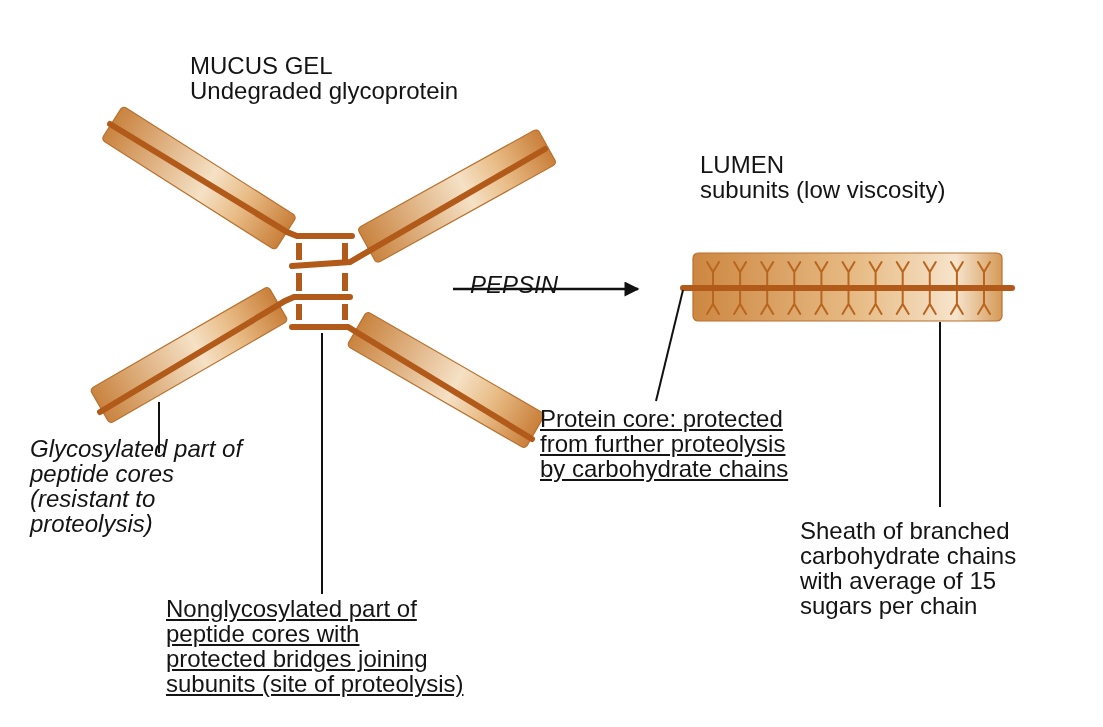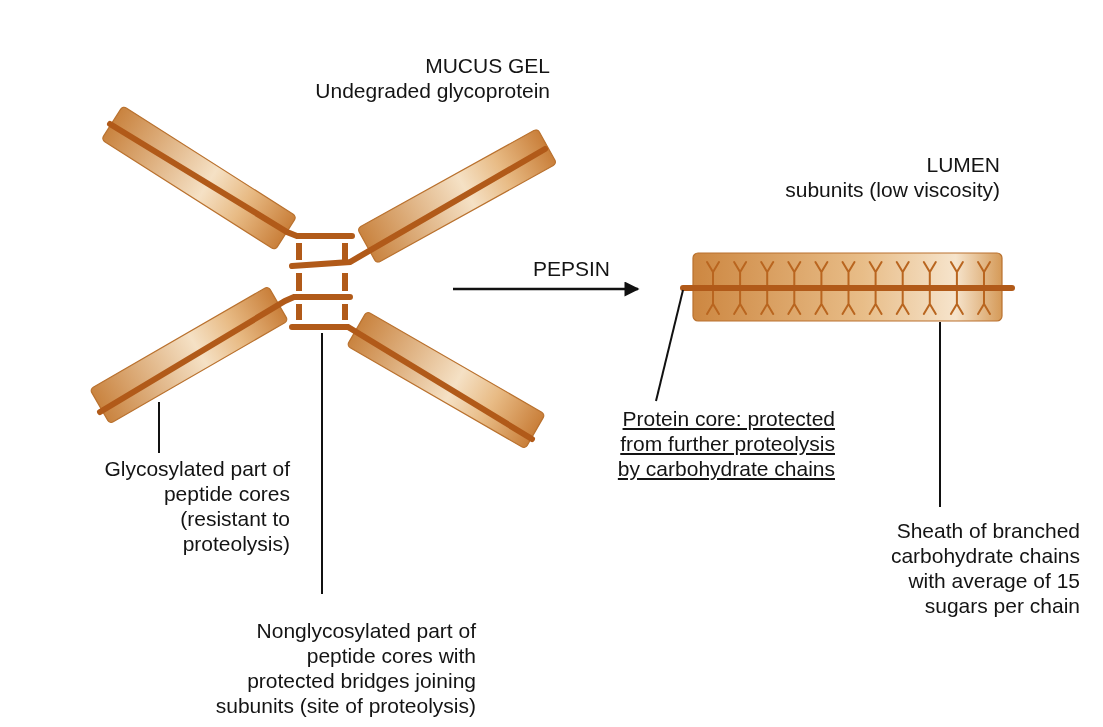--- a/index.html
+++ b/index.html
@@ -1,19 +1,19 @@
 <!DOCTYPE html>
 <html><head>
 <meta charset="utf-8">
 <style>
   html, body { margin: 0; padding: 0; background: #ffffff; }
   body { width: 1103px; height: 727px; position: relative; overflow: hidden;
          font-family: "Liberation Sans", "DejaVu Sans", sans-serif; color: #111; }
   #diagram { position: absolute; left: 0; top: 0; }
-  .lbl { position: absolute; text-align: right; font-size: 21px; line-height: 25px;
+  .lbl { position: absolute; text-align: left; font-size: 24px; line-height: 25px;
          color: #141414; white-space: nowrap; }
   .lbl div { white-space: nowrap; }
 </style>
 </head>
 <body>
 
 <svg id="diagram" width="1103" height="727" viewBox="0 0 1103 727" xmlns="http://www.w3.org/2000/svg">
   <defs>
     <linearGradient id="rodGrad" x1="0" y1="0" x2="1" y2="0">
       <stop offset="0" stop-color="#c9833f"></stop>
@@ -98,30 +98,30 @@
 <div class="lbl" style="left:190px; top:53px; width:360px;">
   <div>MUCUS GEL</div>
   <div>Undegraded glycoprotein</div>
 </div>
 
 <div class="lbl" style="left:700px; top:152px; width:300px;">
   <div>LUMEN</div>
   <div>subunits (low viscosity)</div>
 </div>
 
-<div class="lbl" style="left:470px; top:256px; width:140px;">PEPSIN</div>
+<div class="lbl" style="left:470px; top:272px; width:140px;font-style:italic;">PEPSIN</div>
 
-<div class="lbl" style="left:30px; top:456px; width:260px;">
+<div class="lbl" style="left:30px; top:436px; width:260px;font-style:italic;">
   <div>Glycosylated part of</div>
   <div>peptide cores</div>
   <div>(resistant to</div>
   <div>proteolysis)</div>
 </div>
 
-<div class="lbl" style="left:166px; top:618px; width:310px;">
+<div class="lbl" style="left:166px; top:596px; width:310px;text-decoration:underline;">
   <div>Nonglycosylated part of</div>
   <div>peptide cores with</div>
   <div>protected bridges joining</div>
   <div>subunits (site of proteolysis)</div>
 </div>
 
 <div class="lbl" style="left:540px; top:406px; width:295px;text-decoration:underline;">
   <div>Protein core: protected</div>
   <div>from further proteolysis</div>
   <div>by carbohydrate chains</div>

